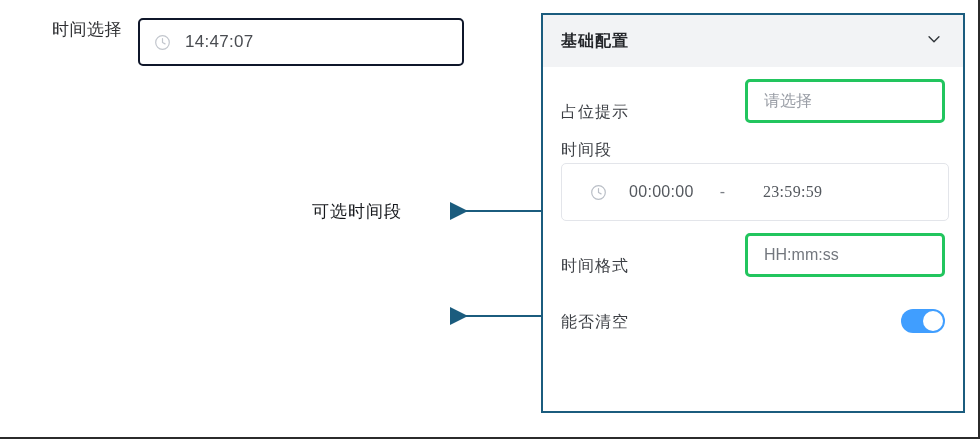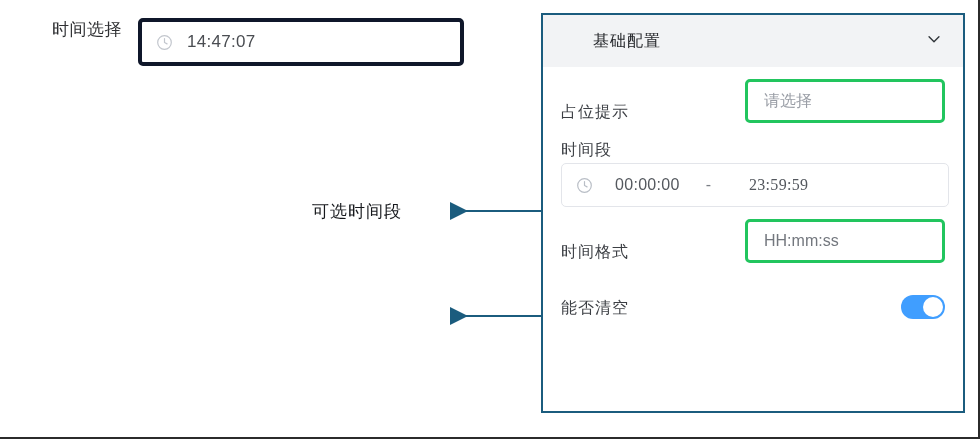--- a/index.html
+++ b/index.html
@@ -49,21 +49,21 @@
     font-size: 17px;
     color: #2f3033;
     letter-spacing: 0.5px;
     margin-right: 16px;
     white-space: nowrap;
   }
   .time-input {
     box-sizing: border-box;
     width: 326px;
     height: 48px;
-    border: 4px solid #0f172a;
+    border: 2px solid #0f172a;
     border-radius: 5px;
     background: #fff;
     display: flex;
     align-items: center;
     padding: 0 14px;
   }
   .time-input .clock {
     margin-right: 14px;
     display: flex;
     align-items: center;
@@ -112,22 +112,21 @@
     display: flex;
     align-items: center;
     justify-content: space-between;
     padding: 0 20px 0 18px;
     box-sizing: border-box;
   }
   .panel-header .ptitle {
     font-size: 16px;
     color: #24262a;
     letter-spacing: 1px;
-    font-weight: 400;
-    margin-left: 32px;
+    font-weight: 700;
   }
   .panel-body {
     padding: 0 14px;
   }
 
   .frow {
     display: flex;
     align-items: flex-end;
     justify-content: space-between;
     height: 56px;
@@ -158,27 +157,27 @@
     font-size: 16px;
     color: #4a4d52;
   }
   .mini-input.ph { color: #9a9ea6; }
   .mini-input.fmt { color: #73777e; }
 
   .range-input {
     box-sizing: border-box;
     margin: 2px 4px 0 4px;
     width: 388px;
-    height: 44px;
+    height: 58px;
     border: 1px solid #e3e5ea;
     border-radius: 5px;
     background: #fff;
     display: flex;
     align-items: center;
-    padding: 0 14px;
+    padding: 0 28px;
   }
   .range-input .clock { margin-right: 22px; display: flex; align-items: center; }
   .range-input .rv {
     font-size: 16px;
     color: #54585e;
     letter-spacing: 0.3px;
   }
   .range-input .sep {
     margin: 0 26px;
     font-size: 16px;

